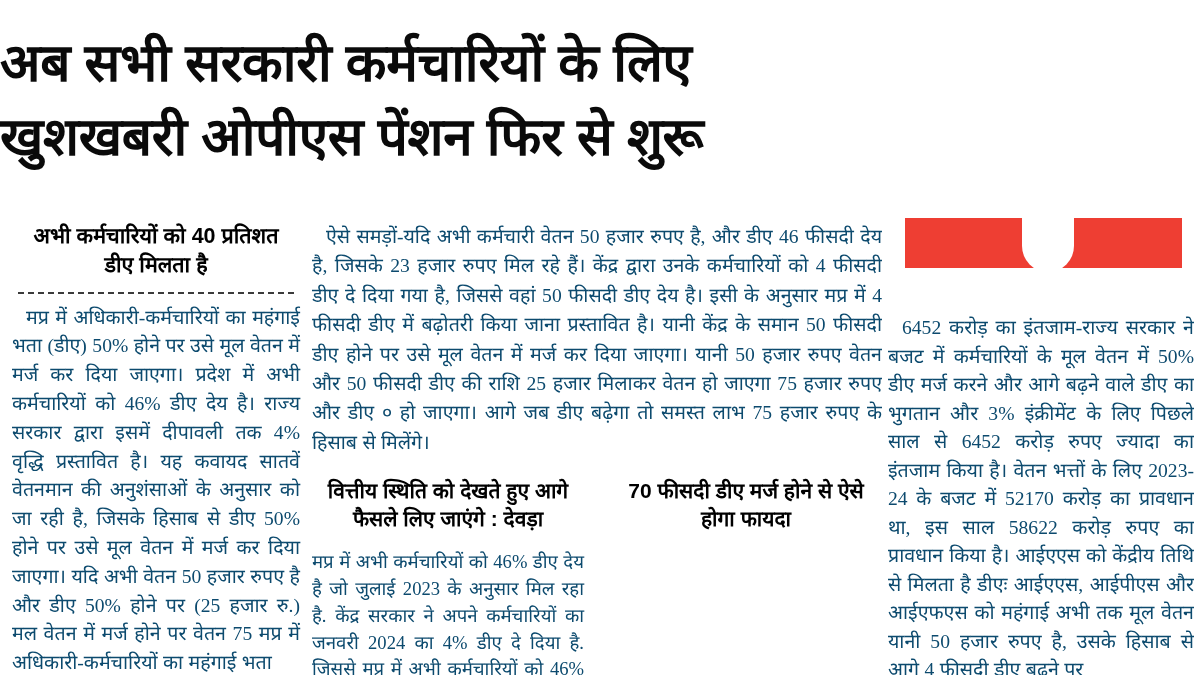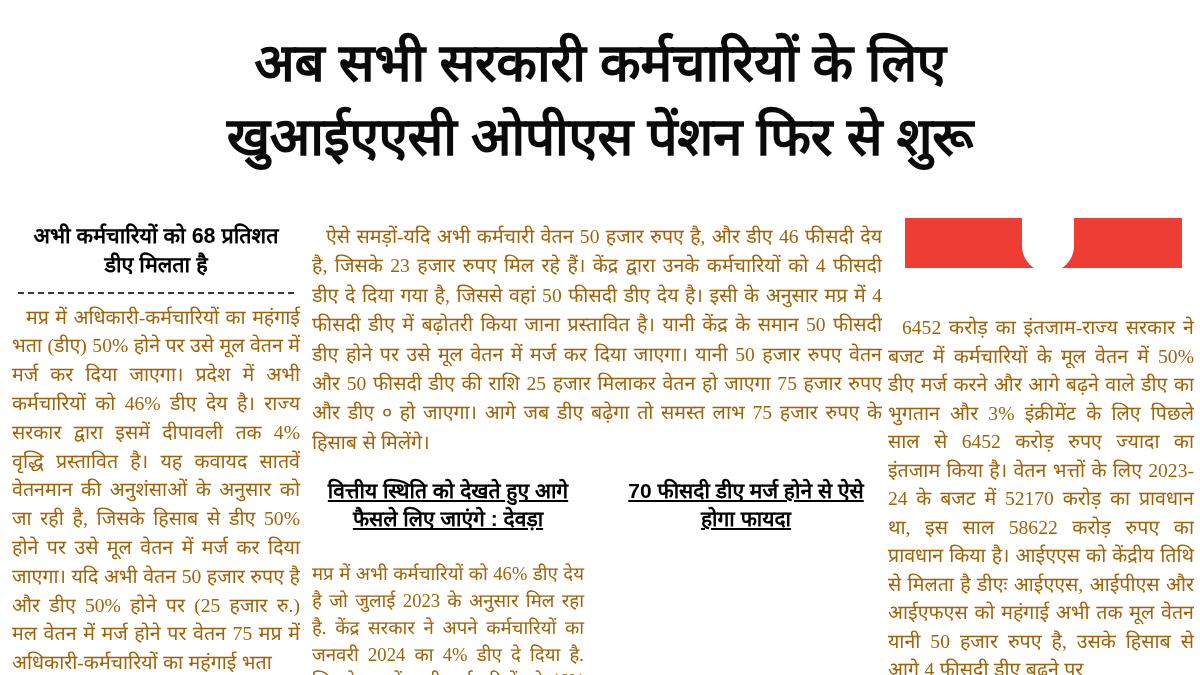--- a/index.html
+++ b/index.html
@@ -11,21 +11,20 @@
     color:#000000;
     overflow:hidden;
     position:relative;
   }
   .page { position:relative; width:1200px; height:675px; overflow:hidden; }
 
   
   .headline {
     position:absolute;
     left:0; top:26px; width:1200px;
-    text-align:center;
     font-family:"Liberation Sans","DejaVu Sans",sans-serif;
     font-weight:bold;
     font-size:53px;
     line-height:1.40;
     letter-spacing:-0.3px;
     color:#0a0a0a;
     z-index:3;
     white-space:nowrap;
   }
   .headline .hl-line { display:block; }
@@ -71,51 +70,51 @@
     border-top:2px dashed #2b2b2b;
     opacity:.92;
   }
 
   .body-txt {
     font-family:"Liberation Serif","DejaVu Serif",serif;
     font-size:19.4px;
     line-height:1.455;
     text-align:justify;
     text-justify:inter-word;
-    color:#a16207;
+    color:#0c4a6e;
     word-spacing:0.5px;
   }
   .body-txt.indent { text-indent:14px; }
 
   .col-left .body-txt  { font-size:19.6px; line-height:1.47; padding:0 4px; }
   .col-mid  .lead      { font-size:19.6px; line-height:1.50; }
   .col-right .body-txt { font-size:19.6px; line-height:1.455; }
 
   
   .mid-split { display:flex; gap:26px; margin-top:20px; }
   .mid-sub { width:272px; }
-  .mid-sub .subhead { margin-bottom:28px;text-decoration:underline; }
+  .mid-sub .subhead { margin-bottom:16px; }
   .mid-sub .body-txt { font-size:18.6px; line-height:1.44; }
   .mid-sub-b .body-txt { text-align:justify; }
 </style>
 </head>
 <body style="background: rgb(255, 255, 255);">
 
 <div class="page">
 
   <div class="headline">
     <span class="hl-line">अब सभी सरकारी कर्मचारियों के लिए</span>
-    <span class="hl-line">खुआईएएसी ओपीएस पेंशन फिर से शुरू</span>
+    <span class="hl-line">खुशखबरी ओपीएस पेंशन फिर से शुरू</span>
   </div>
 
   <div class="red-block" style="background: rgb(238, 62, 51);"></div>
   <div class="red-notch"></div>
 
   <div class="col col-left">
-    <div class="subhead subhead-left">अभी कर्मचारियों को 68 प्रतिशत डीए मिलता है</div>
+    <div class="subhead subhead-left">अभी कर्मचारियों को 40 प्रतिशत डीए मिलता है</div>
     <div class="rule"></div>
     <div class="body-txt indent">मप्र में अधिकारी-कर्मचारियों का महंगाई भता (डीए) 50% होने पर उसे मूल वेतन में मर्ज कर दिया जाएगा। प्रदेश में अभी कर्मचारियों को 46% डीए देय है। राज्य सरकार द्वारा इसमें दीपावली तक 4% वृद्धि प्रस्तावित है। यह कवायद सातवें वेतनमान की अनुशंसाओं के अनुसार को जा रही है, जिसके हिसाब से डीए 50% होने पर उसे मूल वेतन में मर्ज कर दिया जाएगा। यदि अभी वेतन 50 हजार रुपए है और डीए 50% होने पर (25 हजार रु.) मल वेतन में मर्ज होने पर वेतन 75  मप्र में अधिकारी-कर्मचारियों का महंगाई भता</div>
   </div>
 
   <div class="col col-mid">
     <div class="body-txt lead indent">ऐसे समड़ों-यदि अभी कर्मचारी वेतन 50 हजार रुपए है, और डीए 46 फीसदी देय है, जिसके 23 हजार रुपए मिल रहे हैं। केंद्र द्वारा उनके कर्मचारियों को 4 फीसदी डीए दे दिया गया है, जिससे वहां 50 फीसदी डीए देय है। इसी के अनुसार मप्र में 4 फीसदी डीए में बढ़ोतरी किया जाना प्रस्तावित है। यानी केंद्र के समान 50 फीसदी डीए होने पर उसे मूल वेतन में मर्ज कर दिया जाएगा। यानी 50 हजार रुपए वेतन और 50 फीसदी डीए की राशि 25 हजार मिलाकर वेतन हो जाएगा 75 हजार रुपए और डीए ० हो जाएगा। आगे जब डीए बढ़ेगा तो समस्त लाभ 75 हजार रुपए के हिसाब से मिलेंगे।</div>
 
     <div class="mid-split">
       <div class="mid-sub mid-sub-a">
         <div class="subhead">वित्तीय स्थिति को देखते हुए आगे फैसले लिए जाएंगे : देवड़ा</div>

